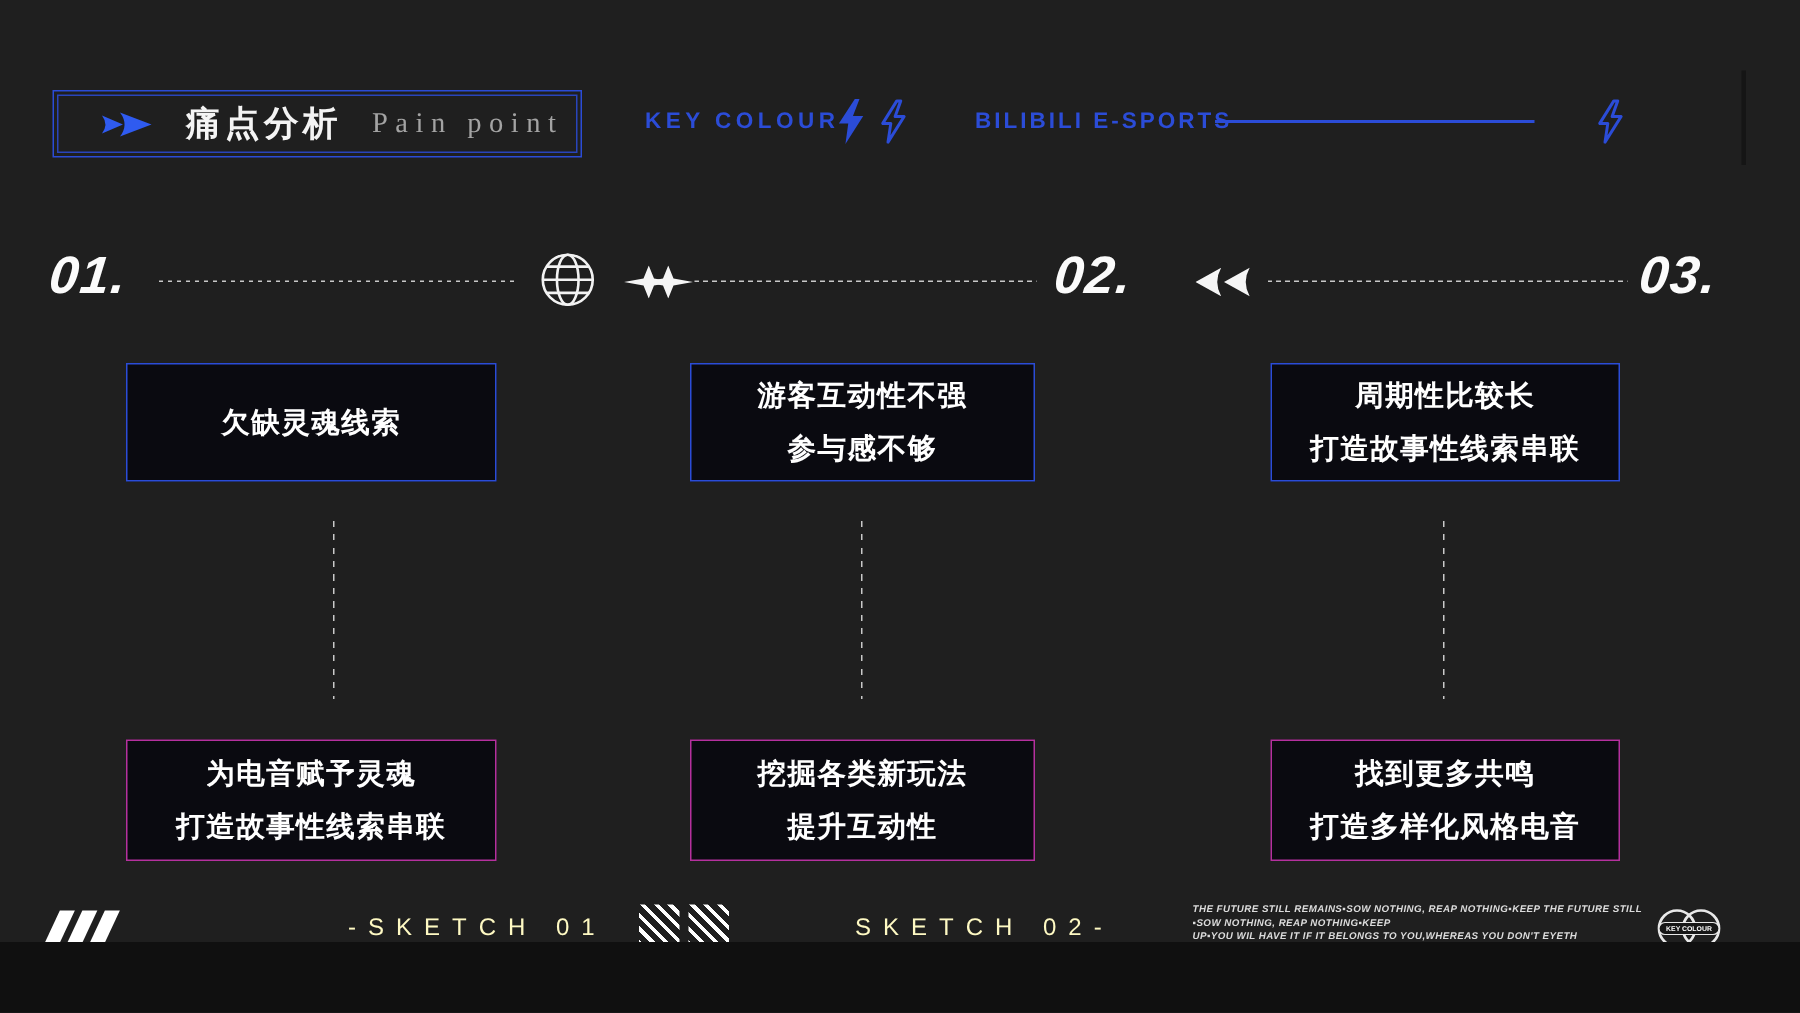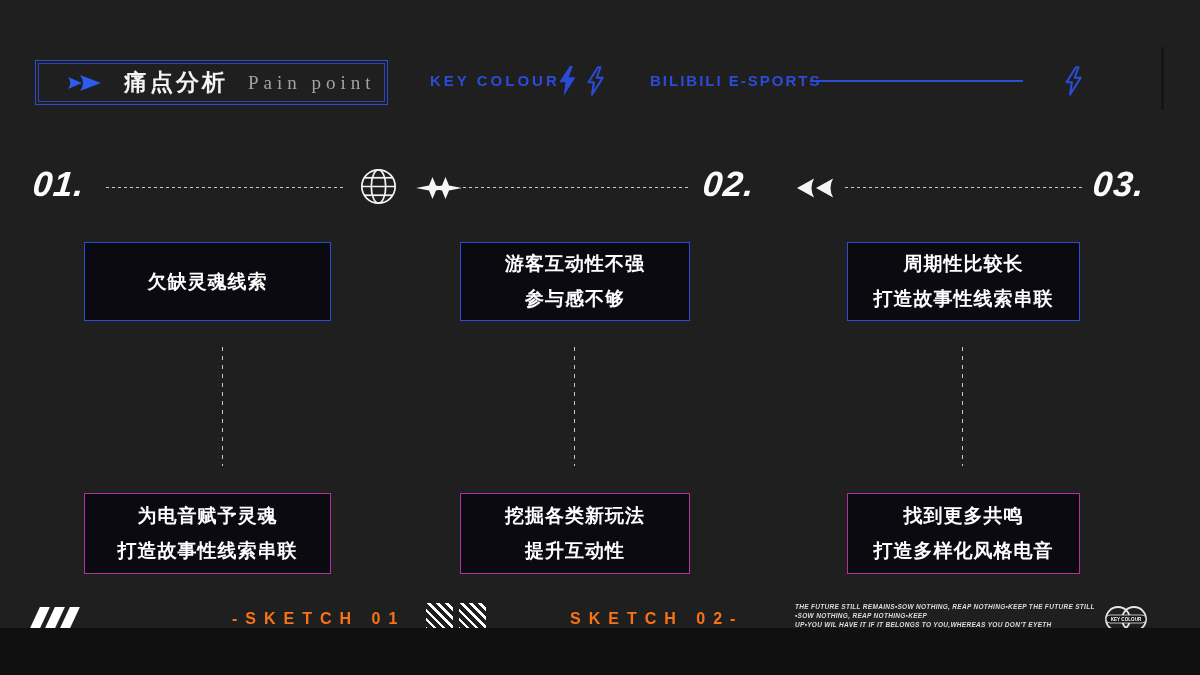--- a/index.html
+++ b/index.html
@@ -59,21 +59,21 @@
   .col-2{left:460px;width:228px;}
   .col-3{left:847px;width:231px;}
   .v-dash{top:347px;height:119px;width:1px;background:repeating-linear-gradient(180deg,#c9c9c9 0 4px,transparent 4px 9px);}
   .v-dash-1{left:222px;}
   .v-dash-2{left:574px;}
   .v-dash-3{left:962px;}
 
   
   .slashes{left:35px;top:607px;display:flex;gap:5px;}
   .slashes span{display:block;width:10px;height:21px;background:#ffffff;transform:skewX(-25deg);}
-  .sketch-label{font-size:16px;font-weight:700;letter-spacing:8px;color:#f97316;white-space:nowrap;}
+  .sketch-label{font-size:16px;font-weight:400;letter-spacing:8px;color:#fef9c3;white-space:nowrap;}
   .sketch-1{left:232px;top:610px;}
   .sketch-2{left:570px;top:610px;}
   .hatch{width:27px;height:27px;top:603px;background:repeating-linear-gradient(45deg,#ffffff 0 2.5px,transparent 2.5px 6.5px);}
   .hatch-1{left:426px;}
   .hatch-2{left:459px;}
   .fine-print{
     left:795px;top:602px;width:300px;
     font-size:6.5px;font-weight:700;font-style:italic;line-height:1.4;
     color:#dcdcdc;letter-spacing:.3px;
   }

